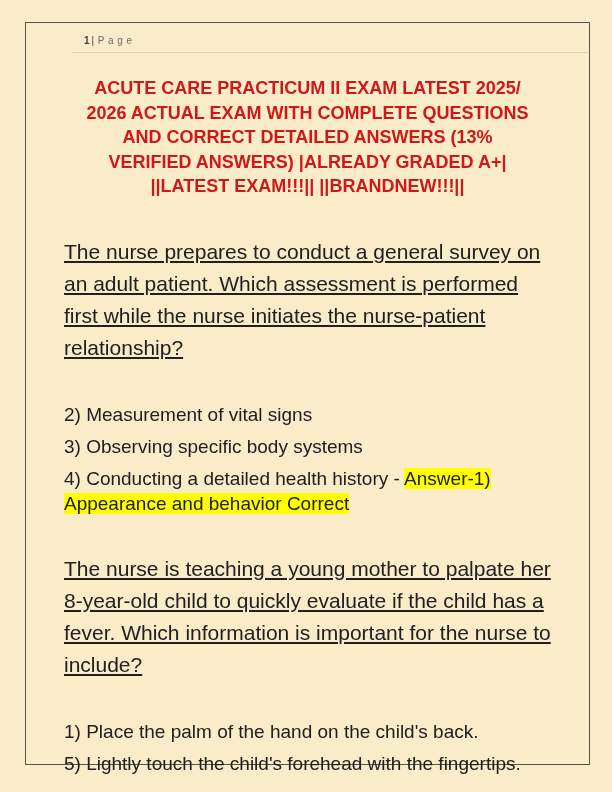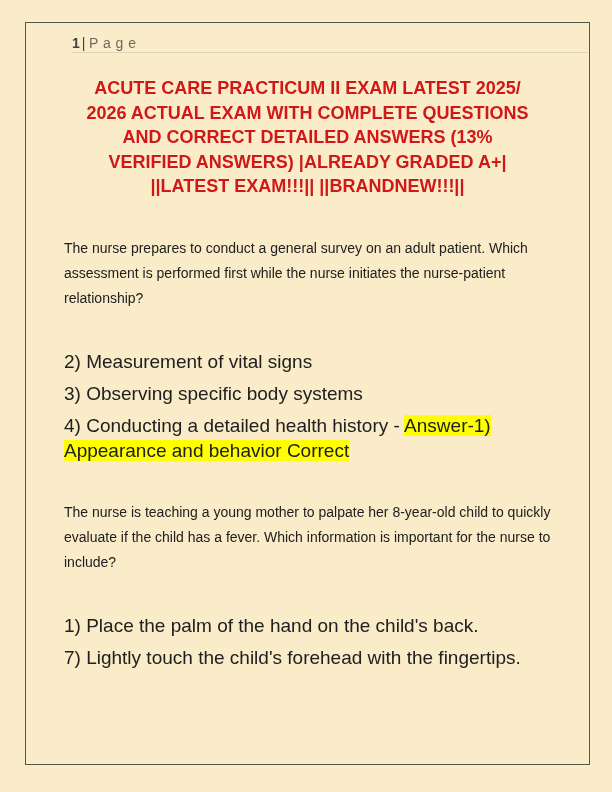--- a/index.html
+++ b/index.html
@@ -13,22 +13,22 @@
   }
   .page-border {
     position: absolute;
     left: 25px; top: 22px;
     width: 563px; height: 741px;
     border: 1px solid var(--c-page-border, #56554B);
     pointer-events: none;
   }
   .header {
     position: absolute;
-    left: 72px; top: 35px;
-    font-size: 14px;
+    left: 84px; top: 35px;
+    font-size: 10px;
     color: var(--c-header-muted, #6E6B60);
     letter-spacing: 0.5px;
     white-space: nowrap;
   }
   .header .pg-num {
     font-weight: bold;
     color: var(--c-header-text, #44443C);
     letter-spacing: 0;
   }
   .header .pg-sep { margin: 0 3px 0 2px; color: var(--c-header-text, #44443C); }
@@ -47,22 +47,23 @@
     margin: 24px 0 0 0;
     font-size: 18px;
     line-height: 24.5px;
     font-weight: bold;
     color: var(--c-title-red, #D01818);
     text-align: center;
   }
   .title-line { display: block; white-space: nowrap; }
   .question {
     margin: 37px 0 0 0;
-    font-size: 14px;
-    line-height: 25px;
+    font-size: 21px;
+    line-height: 32px;
+    text-decoration: underline;
   }
   .options { margin-top: 38px; }
   .option {
     margin: 0 0 7px 0;
     font-size: 19px;
     line-height: 25px;
   }
   mark.answer-highlight {
     background: var(--c-highlight, #FFFF00);
     color: var(--c-body-text, #202020);
@@ -94,16 +95,16 @@
   <div class="options">
     <p class="option">2) Measurement of vital signs</p>
     <p class="option">3) Observing specific body systems</p>
     <p class="option"><span>4) Conducting a detailed health history - </span><mark class="answer-highlight">Answer-1) Appearance and behavior Correct</mark></p>
   </div>
 
   <p class="question">The nurse is teaching a young mother to palpate her 8-year-old child to quickly evaluate if the child has a fever. Which information is important for the nurse to include?</p>
 
   <div class="options">
     <p class="option">1) Place the palm of the hand on the child's back.</p>
-    <p class="option">7) Lightly touch the child's forehead with the fingertips.</p>
+    <p class="option">5) Lightly touch the child's forehead with the fingertips.</p>
   </div>
 
 </div>
 
 </body></html>

